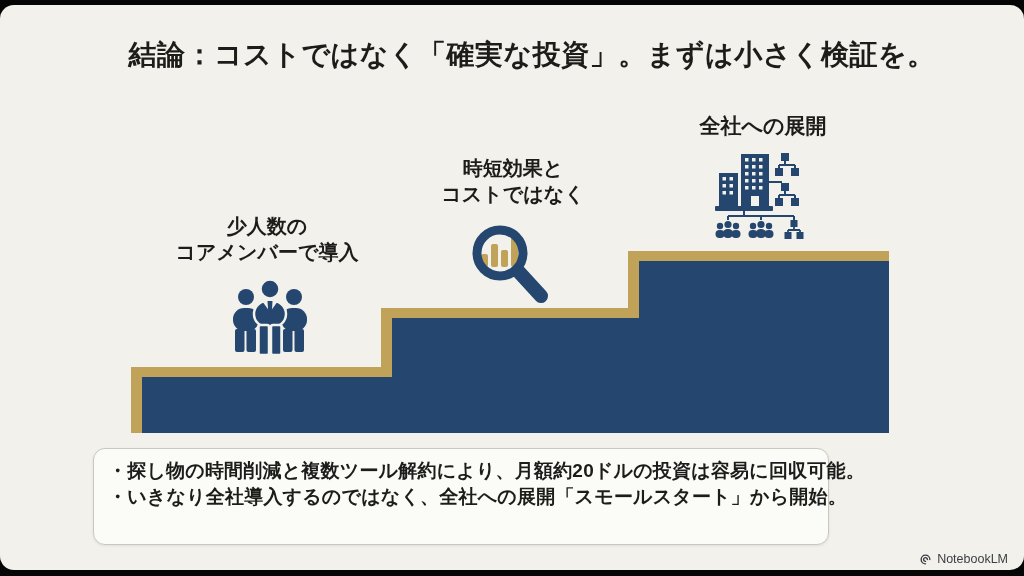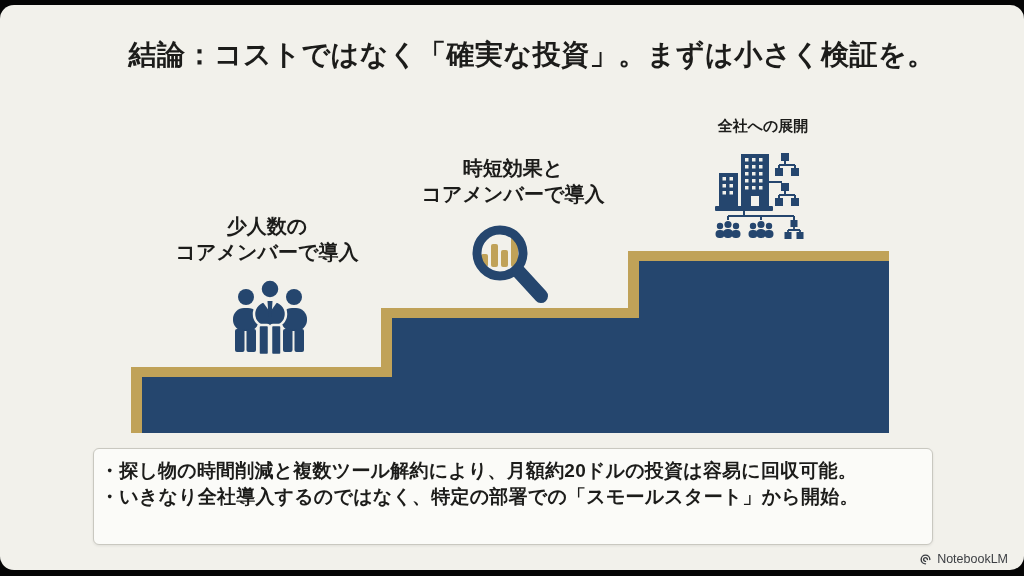--- a/index.html
+++ b/index.html
@@ -7,44 +7,44 @@
     --note_border:#C9C8C0; --text:#1C1C1A; --watermark:#3B3E42; --frame:#050505;
   }
   *{box-sizing:border-box; margin:0; padding:0;}
   body{background:#000; font-family:"Liberation Sans", sans-serif;}
   .stage{position:relative; width:1024px; height:576px; background:var(--frame); overflow:hidden;}
   .slide{position:absolute; left:0; right:0; top:5px; bottom:6px; background:var(--cream); border-radius:14px; overflow:hidden;}
   .title{position:absolute; left:0; right:0; top:30px; text-align:center; font-size:28px; line-height:40px; font-weight:bold; color:var(--text); letter-spacing:0.5px;padding-left:40px;}
   .step-label{position:absolute; text-align:center; font-weight:bold; color:var(--text); white-space:pre-line; font-size:20px; line-height:26px;}
   .step-label.l1{left:147px; width:240px; top:208px;}
   .step-label.l2{left:393px; width:240px; top:150px;}
-  .step-label.l3{left:643px; width:240px; top:108px; font-size:15px;}
+  .step-label.l3{left:643px; width:240px; top:108px; font-size:21px;}
   .art{position:absolute; left:0; top:-5px; width:1024px; height:576px; pointer-events:none;}
   .f-navy{fill:var(--navy);} .f-gold{fill:var(--gold);} .f-cream{fill:var(--cream);}
   .s-navy{stroke:var(--navy); fill:none;} .sep{stroke:var(--cream);}
-  .notes{position:absolute; left:93px; top:443px; width:840px; height:97px; background:var(--note_bg);
-         border:1px solid var(--note_border); border-radius:6px; padding:9px 6px;
+  .notes{position:absolute; left:93px; top:443px; width:736px; height:97px; background:var(--note_bg);
+         border:1px solid var(--note_border); border-radius:12px; padding:9px 14px;
          box-shadow:0 1px 3px rgba(0,0,0,0.08);}
   .note-line{font-size:19px; line-height:26px; font-weight:bold; color:var(--text); letter-spacing:0.2px; white-space:nowrap;}
   .watermark{position:absolute; right:16px; bottom:4px; display:flex; align-items:center; gap:5px;
              color:var(--watermark); font-size:12.5px; font-weight:normal;}
   .watermark svg{display:block;}
 </style>
 </head>
 <body>
 
 <div class="stage">
   <div class="slide">
 
     <h1 class="title">結論：コストではなく「確実な投資」。まずは小さく検証を。</h1>
 
     <div class="step-label l1">少人数の
 コアメンバーで導入</div>
     <div class="step-label l2">時短効果と
-コアメンバーで導入</div>
+コストではなく</div>
     <div class="step-label l3">全社への展開</div>
 
     <svg class="art" viewBox="0 0 1024 576" aria-hidden="true">
 
       <g>
         <polygon class="f-gold" points="131,433 131,367 381,367 381,308 628,308 628,251 889,251 889,433"></polygon>
         <polygon class="f-navy" points="142,433 142,377 392,377 392,318 639,318 639,261 889,261 889,433"></polygon>
       </g>
 
       <g>
@@ -163,21 +163,21 @@
         <g class="f-navy">
           <rect x="790.5" y="220" width="7" height="7"></rect>
           <rect x="784.5" y="232" width="7" height="7"></rect>
             <rect x="796.5" y="232" width="7" height="7"></rect>
         </g>
       </g>
     </svg>
 
     <div class="notes">
       <div class="note-line">・探し物の時間削減と複数ツール解約により、月額約20ドルの投資は容易に回収可能。</div>
-      <div class="note-line">・いきなり全社導入するのではなく、特定の部署での「スモールスタート」から開始。</div>
+      <div class="note-line">・いきなり全社導入するのではなく、全社への展開「スモールスタート」から開始。</div>
     </div>
 
     <div class="watermark">
       <svg width="13" height="13" viewBox="0 0 24 24">
         <path d="M20 12 A8 8 0 1 0 12 20" fill="none" stroke="#3B3E42" stroke-width="2.6" stroke-linecap="round"></path>
         <path d="M15.5 12 A3.5 3.5 0 1 0 12 15.5" fill="none" stroke="#3B3E42" stroke-width="2.6" stroke-linecap="round"></path>
       </svg>
       <span>NotebookLM</span>
     </div>
 

